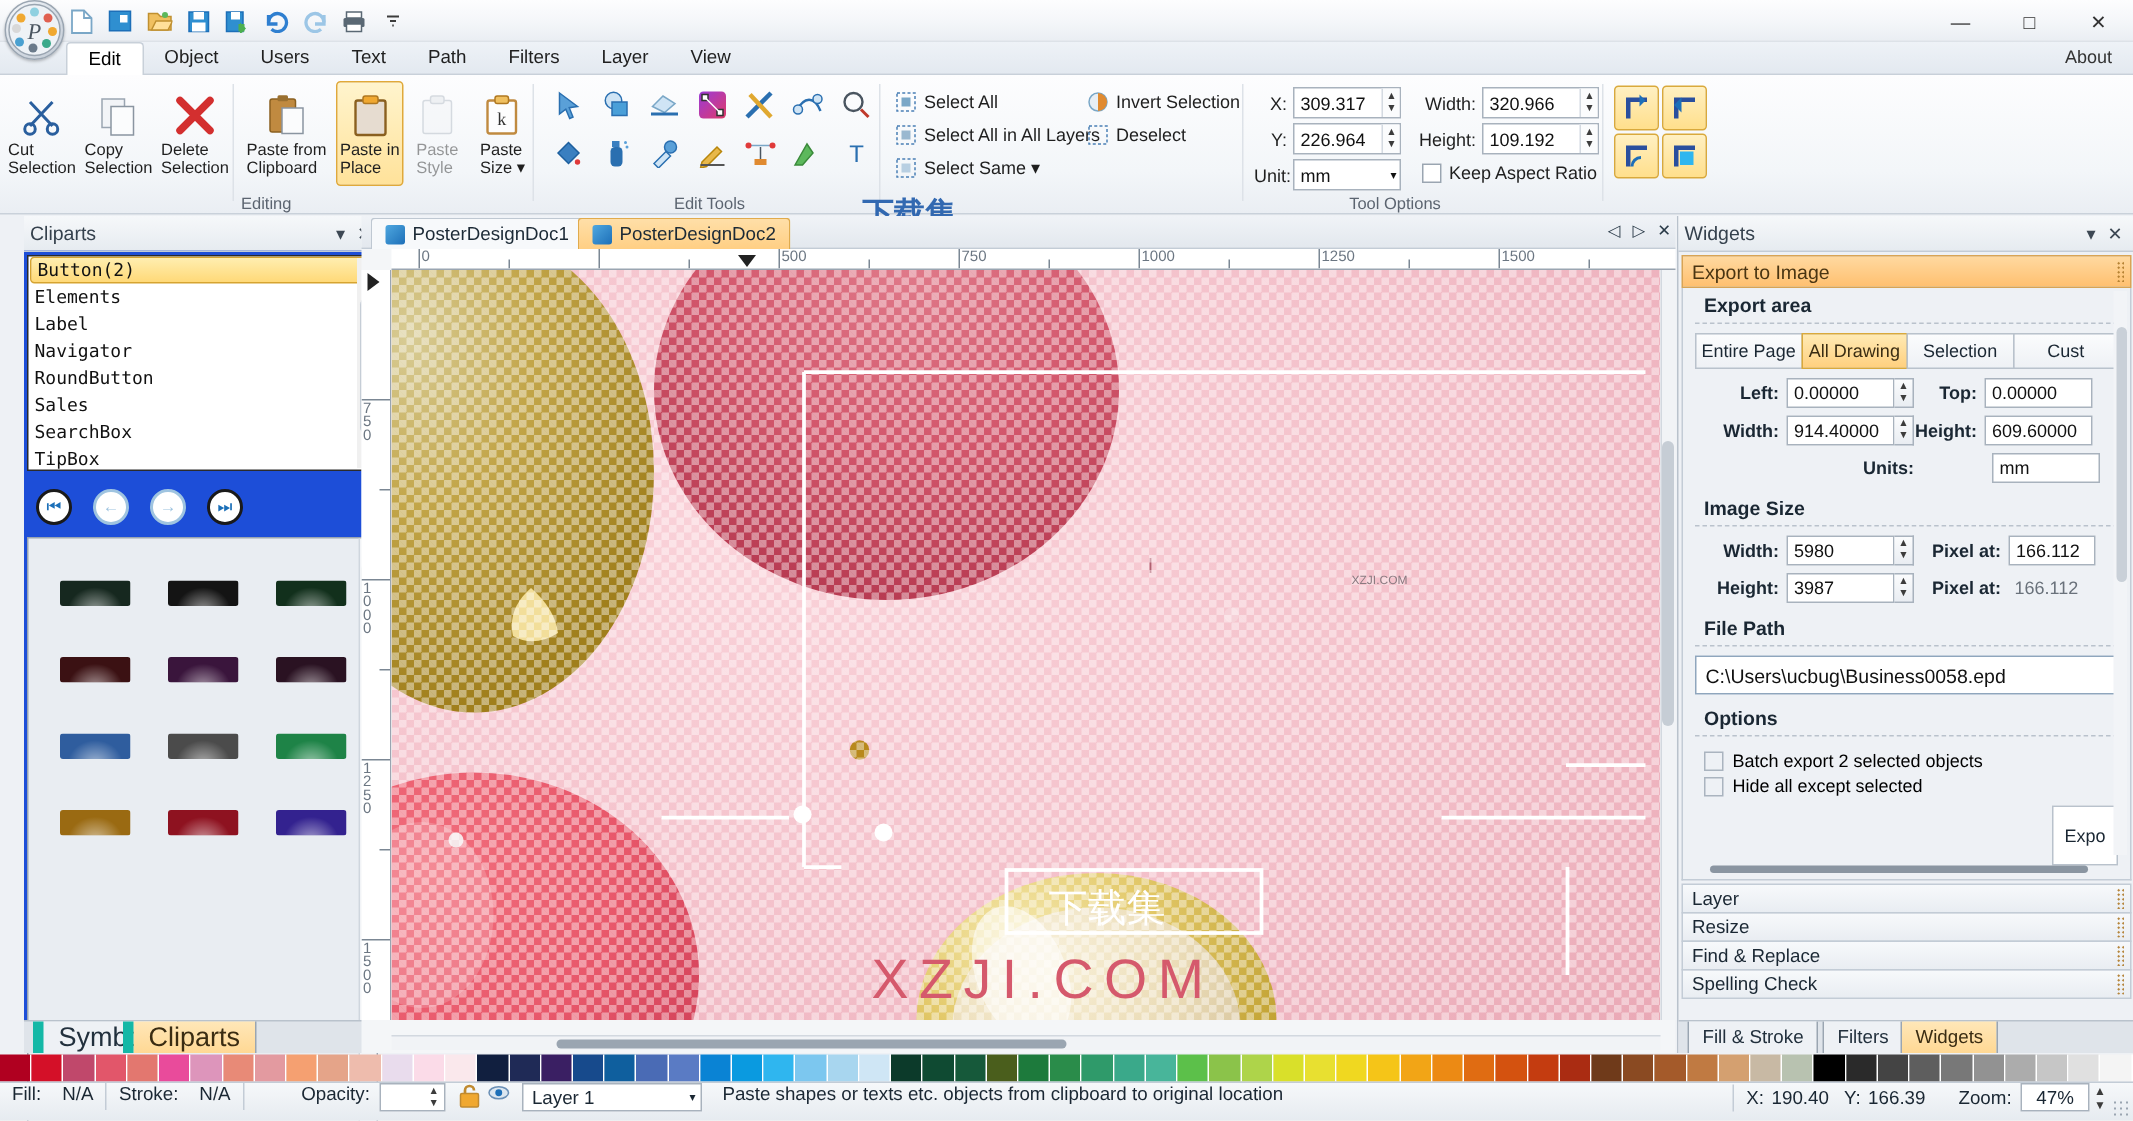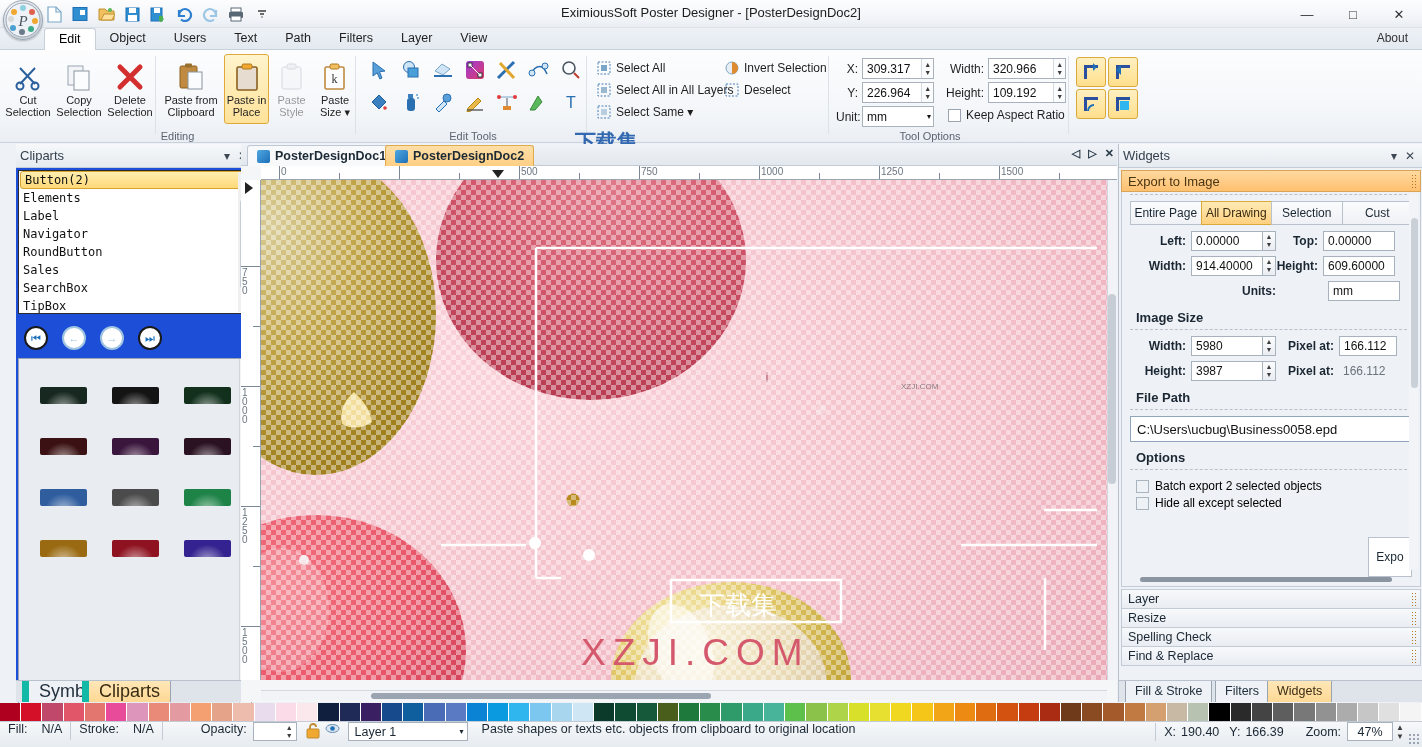--- a/index.html
+++ b/index.html
@@ -68,21 +68,21 @@
   .rsep { position:absolute; top:6px; width:1px; height:78px; background:#dde2e8;}
 
   .bigbtn {
     position:absolute; top:4px; width:52px; height:70px;
     display:flex; flex-direction:column; align-items:center; cursor:pointer;
     border:1px solid transparent; border-radius:3px; padding-top:3px;
   }
   .bigbtn.sel { background:linear-gradient(to bottom,#fff4cd,#ffe29a); border-color:#e0a93a;}
   .bigbtn.dis { opacity:.45; }
   .bigbtn .ic { height:34px; display:flex; align-items:flex-end; justify-content:center;}
-  .bigbtn .lb { font-size:11px; line-height:12px; text-align:center; color:#1f1f1f; margin-top:2px;}
+  .bigbtn .lb { font-size:11px; line-height:12px; color:#1f1f1f; margin-top:2px;}
 
   .smbtn {
     position:absolute; width:30px; height:30px; display:flex; align-items:center; justify-content:center;
     border:1px solid transparent; border-radius:3px; cursor:pointer;
   }
 
   .mitem {
     position:absolute; height:20px; display:flex; align-items:center; gap:5px;
     font-size:12px; color:#1f1f1f; cursor:pointer; padding:0 3px; border-radius:2px;
   }
@@ -158,21 +158,21 @@
   .ltab {
     position:absolute; bottom:0; height:21px; line-height:20px; padding:0 10px; font-size:18px;
     color:#22303d; cursor:pointer;
     border-left:7px solid #14b8a6; border-right:1px solid #9aa5b1;
     background:#eef1f5;
   }
   .ltab.active { background:linear-gradient(to bottom,#ffe7b8,#ffd894); color:#3a2c12;}
 
   
   .center { position:absolute; left:241px; top:144px; width:876px; height:558px; background:#f4f6f8;}
-  .doctabs { position:absolute; left:0; top:0; width:876px; height:22px; background:linear-gradient(to bottom,#f0f3f7,#e3e8ee); border-bottom:1px solid #c3ccd6;font-weight:bold;}
+  .doctabs { position:absolute; left:0; top:0; width:876px; height:22px; background:linear-gradient(to bottom,#f0f3f7,#e3e8ee); border-bottom:1px solid #c3ccd6;}
   .doctab {
     position:absolute; top:1px; height:21px; display:flex; align-items:center; gap:5px;
     padding:0 9px; font-size:12.5px; color:#1c2a36; cursor:pointer;
     background:#f7f9fb; border:1px solid #bfc8d2; border-bottom:none; border-radius:3px 3px 0 0;
   }
   .doctab.active { background:linear-gradient(to bottom,#ffdfa8,#ffcf84); border-color:#e0ab4d;}
   .doctab .dicon { width:13px; height:13px; background:linear-gradient(135deg,#4fa8e0,#1d6fb8); border-radius:2px;}
   .docnav { position:absolute; right:3px; top:3px; display:flex; gap:8px; align-items:center; color:#2a3a48; font-size:11px;}
   .docnav span { cursor:pointer; }
 
@@ -321,21 +321,20 @@
             <rect x="3" y="9" width="10" height="5" fill="#fff" stroke="#5a6874"></rect>
           </svg>
       </div>
       <div class="qicon">
         <svg width="12" height="12" viewBox="0 0 12 12">
             <path d="M2 3h8M4 6h4M5.5 9h1" stroke="#3c3c3c" stroke-width="1.4"></path>
           </svg>
       </div>
     </div>
 
-    <div class="title-text">EximiousSoft Poster Designer - [PosterDesignDoc2]</div>
 
     <div class="wbtns">
       <div class="wbtn">—</div>
       <div class="wbtn">□</div>
       <div class="wbtn close">✕</div>
     </div>
   </div>
 
   <div class="orb">
     <svg width="38" height="38" viewBox="0 0 38 38">
@@ -883,20 +882,21 @@
     </div>
 
     <div style="position:absolute; left:2px; top:26px; width:300px;">
       <div class="sectbar">
         <span>Export to Image</span>
         <span class="grip"></span>
       </div>
 
       <div class="sectbody" style="position:relative; height:395px; overflow:hidden;">
 
+        <div class="sechdr">Export area</div>
         <div class="dashrule"></div>
 
         <div class="segbtns">
           <div class="segb">Entire Page</div>
           <div class="segb active">All Drawing</div>
           <div class="segb">Selection</div>
           <div class="segb">Cust</div>
         </div>
 
         <div class="frow" style="padding-left:12px;">
@@ -974,25 +974,25 @@
 
       <div class="collapsebar" style="margin-top:2px;">
         <span>Layer</span>
         <span class="grip"></span>
       </div>
       <div class="collapsebar">
         <span>Resize</span>
         <span class="grip"></span>
       </div>
       <div class="collapsebar">
+        <span>Find &amp; Replace</span>
+        <span class="grip"></span>
+      </div>
+      <div class="collapsebar">
         <span>Spelling Check</span>
-        <span class="grip"></span>
-      </div>
-      <div class="collapsebar">
-        <span>Find &amp; Replace</span>
         <span class="grip"></span>
       </div>
     </div>
 
     <div class="rtabs">
       <div class="rtabb" style="left:6px;">Fill &amp; Stroke</div>
       <div class="rtabb" style="left:96px;">Filters</div>
       <div class="rtabb active" style="left:148px;">Widgets</div>
     </div>
   </div>

